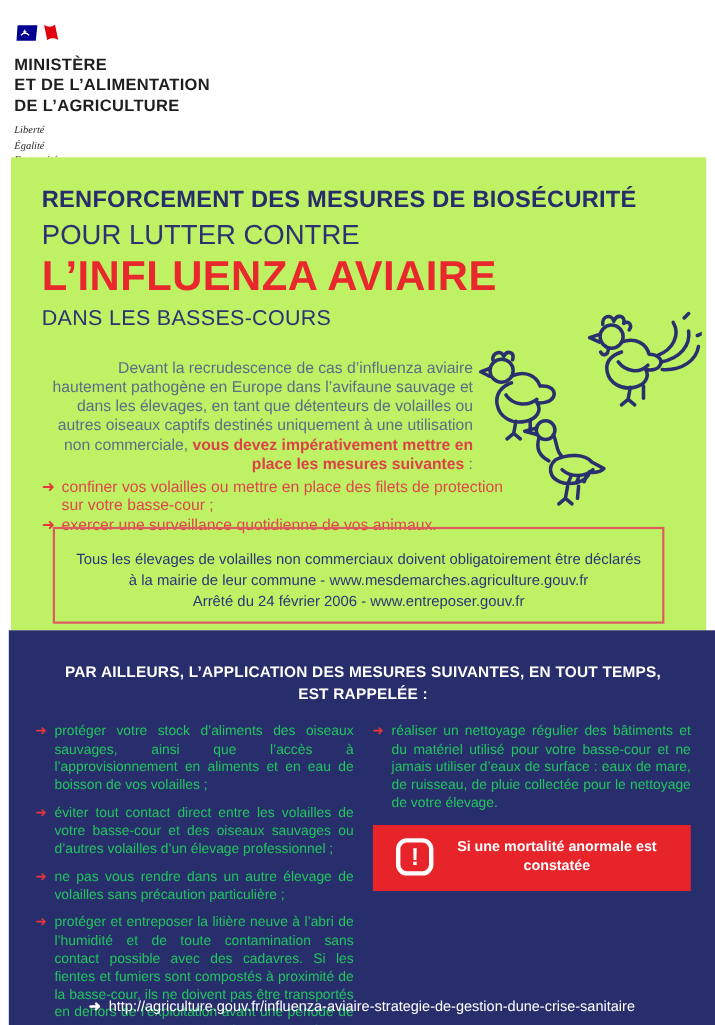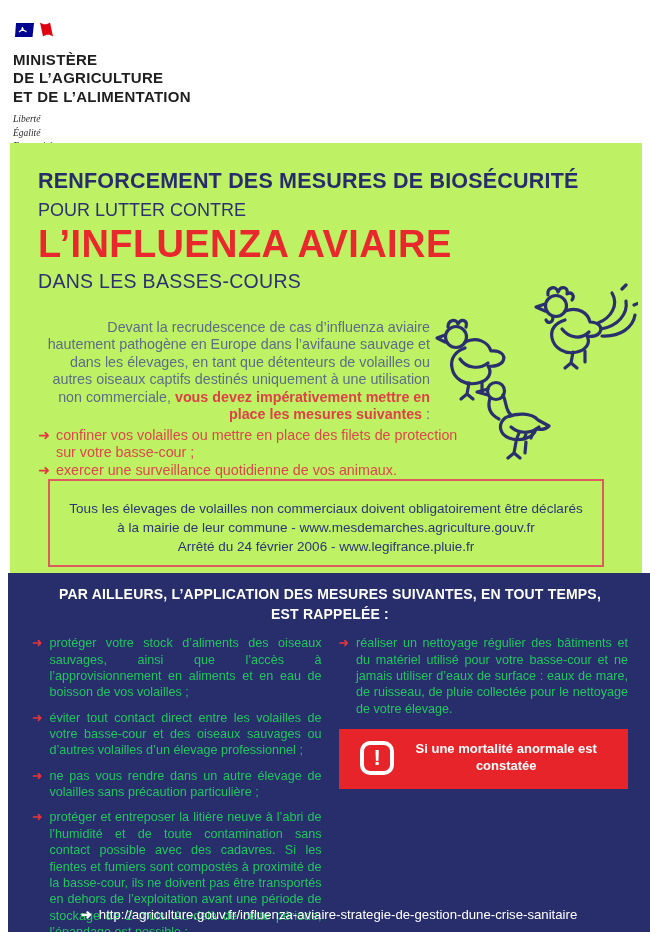--- a/index.html
+++ b/index.html
@@ -9,34 +9,34 @@
 
   
   .gov-header { position:absolute; top:0; left:0; width:100%; height:159px; background:#ffffff; padding:20px 0 0 13px; }
   .logo-flags { display:block; }
   .ministry { margin-top:5px; font-weight:bold; font-size:15px; line-height:1.22; color:#1e1e1e; letter-spacing:.3px; }
   .motto { margin-top:7px; font-family:"Liberation Serif", serif; font-style:italic; font-size:9.5px; line-height:1.45; color:#2b2b2b; }
 
   
   .hero { position:absolute; top:143px; left:10px; right:8px; height:430px; background:#bef264; padding:26px 28px 0 28px; }
   .hero-title1 { font-size:21.5px; font-weight:bold; color:#272d6b; letter-spacing:.2px; }
-  .hero-title2 { margin-top:6px; font-size:18px; font-weight:normal; color:#2c3271; }
+  .hero-title2 { margin-top:6px; font-size:25px; font-weight:normal; color:#2c3271; }
   .hero-title3 { margin-top:2px; font-size:38px; font-weight:bold; color:#e8282c; letter-spacing:.4px; }
   .hero-title4 { margin-top:4px; font-size:19.5px; font-weight:normal; color:#2c3271; letter-spacing:.3px; }
   .intro { margin-top:26px; width:392px; font-size:14.3px; line-height:1.22; color:#5c6d87;text-align:right; }
   .intro b { color:#dc4247; font-weight:bold; }
   .hero-bullets { margin-top:3px; width:430px; }
   .hero-bullet { display:flex; gap:6px; font-size:14.3px; line-height:1.22; color:#dd474c; font-weight:500; }
   .hero-bullet .arr { color:#e5383d; flex:none; }
   .birds { position:absolute; top:132px; right:4px; width:232px; height:200px; }
   .decl-box { position:absolute; left:38px; right:38px; bottom:6px; border:2px solid #df5a5e; padding:19px 4px 8px; text-align:center; font-size:13.5px; line-height:1.4; color:#2c3578; }
 
   
   .navy { position:absolute; top:573px; left:8px; right:0; bottom:0; background:#282d6c; padding:12px 22px 0 24px; }
-  .navy-heading { max-width:545px; margin:0 auto; text-align:center; color:#ffffff; font-weight:bold; font-size:14px; line-height:1.4; letter-spacing:.2px; }
+  .navy-heading { max-width:545px; margin:16px auto; text-align:center; color:#ffffff; font-weight:bold; font-size:14px; line-height:1.4; letter-spacing:.2px; }
   .cols { display:flex; gap:17px; margin-top:11px; }
   .col { flex:1; min-width:0; }
   .measure { display:flex; gap:7px; margin-bottom:9px; }
   .measure .arr { color:#e8353a; flex:none; font-size:12.5px; line-height:1.3; }
   .measure .txt { color:#22c55e; font-size:12.6px; line-height:1.3; text-align:justify; }
   .warn-box { background:#e8242b; margin-top:12px; padding:12px 12px 14px; color:#ffffff; }
   .warn-head { display:flex; align-items:center; justify-content:center; gap:12px; }
   .warn-icon { flex:none; width:34px; height:34px; border:4px solid #ffffff; border-radius:10px; display:flex; align-items:center; justify-content:center; font-size:22px; font-weight:bold; color:#ffffff; }
   .warn-title { max-width:200px; font-weight:bold; font-size:13px; line-height:1.3; text-align:center; }
   .warn-body { margin-top:9px; font-weight:bold; font-size:12.4px; line-height:1.45; text-align:center; }
@@ -53,22 +53,22 @@
       <g>
         <path d="M3,3 L21,3 L19.5,17 L2,17 Z" fill="#000091"></path>
         <path d="M6,12 c2.5,-2.5 5,-2.5 7.5,0 M8,9 l3,0 M9.5,7 l0,4" stroke="#ffffff" stroke-width="1.1" fill="none"></path>
       </g>
       <g>
         <path d="M27,2.5 c3,2.4 7,2.4 10,0 L40,16.5 c-3,-2.4 -7,-2.4 -10,0 Z" fill="#e1000f"></path>
       </g>
     </svg>
     <div class="ministry">
       <div>MINISTÈRE</div>
+      <div>ET DE L’ALIMENTATION</div>
       <div>DE L’AGRICULTURE</div>
-      <div>ET DE L’ALIMENTATION</div>
     </div>
     <div class="motto">
       <div>Liberté</div>
       <div>Égalité</div>
       <div>Fraternité</div>
     </div>
   </div>
 
   <div class="hero">
     <div class="hero-title1">RENFORCEMENT DES MESURES DE BIOSÉCURITÉ</div>
@@ -124,21 +124,21 @@
         <path d="M37,41 c12,-6 27,-5 33,2 l11,6 c-3,3 -8,4 -13,3 c-2,9 -17,13 -27,9 c-10,-4 -11,-14 -4,-20"></path>
         <path d="M43,50 c8,7 20,7 28,0 M51,56 l-2,5 M58,57 l-2,5 M65,56 l-2,5"></path>
         <path d="M48,65 l-2,11 m-6,5 l6,-5 l6,5"></path>
         <path d="M58,65 l-1,11"></path>
       </g>
     </svg>
 
     <div class="decl-box">
       <div>Tous les élevages de volailles non commerciaux doivent obligatoirement être déclarés</div>
       <div><span>à la mairie de leur commune - </span><span>www.mesdemarches.agriculture.gouv.fr</span></div>
-      <div><span>Arrêté du 24 février 2006 - </span><span>www.legifrance.pluie.fr</span></div>
+      <div><span>Arrêté du 24 février 2006 - </span><span>www.entreposer.gouv.fr</span></div>
     </div>
   </div>
 
   <div class="navy">
     <div class="navy-heading">PAR AILLEURS, L’APPLICATION DES MESURES SUIVANTES, EN TOUT TEMPS, EST RAPPELÉE :</div>
 
     <div class="cols">
       <div class="col">
         <div class="measure">
           <span class="arr">➜</span>

